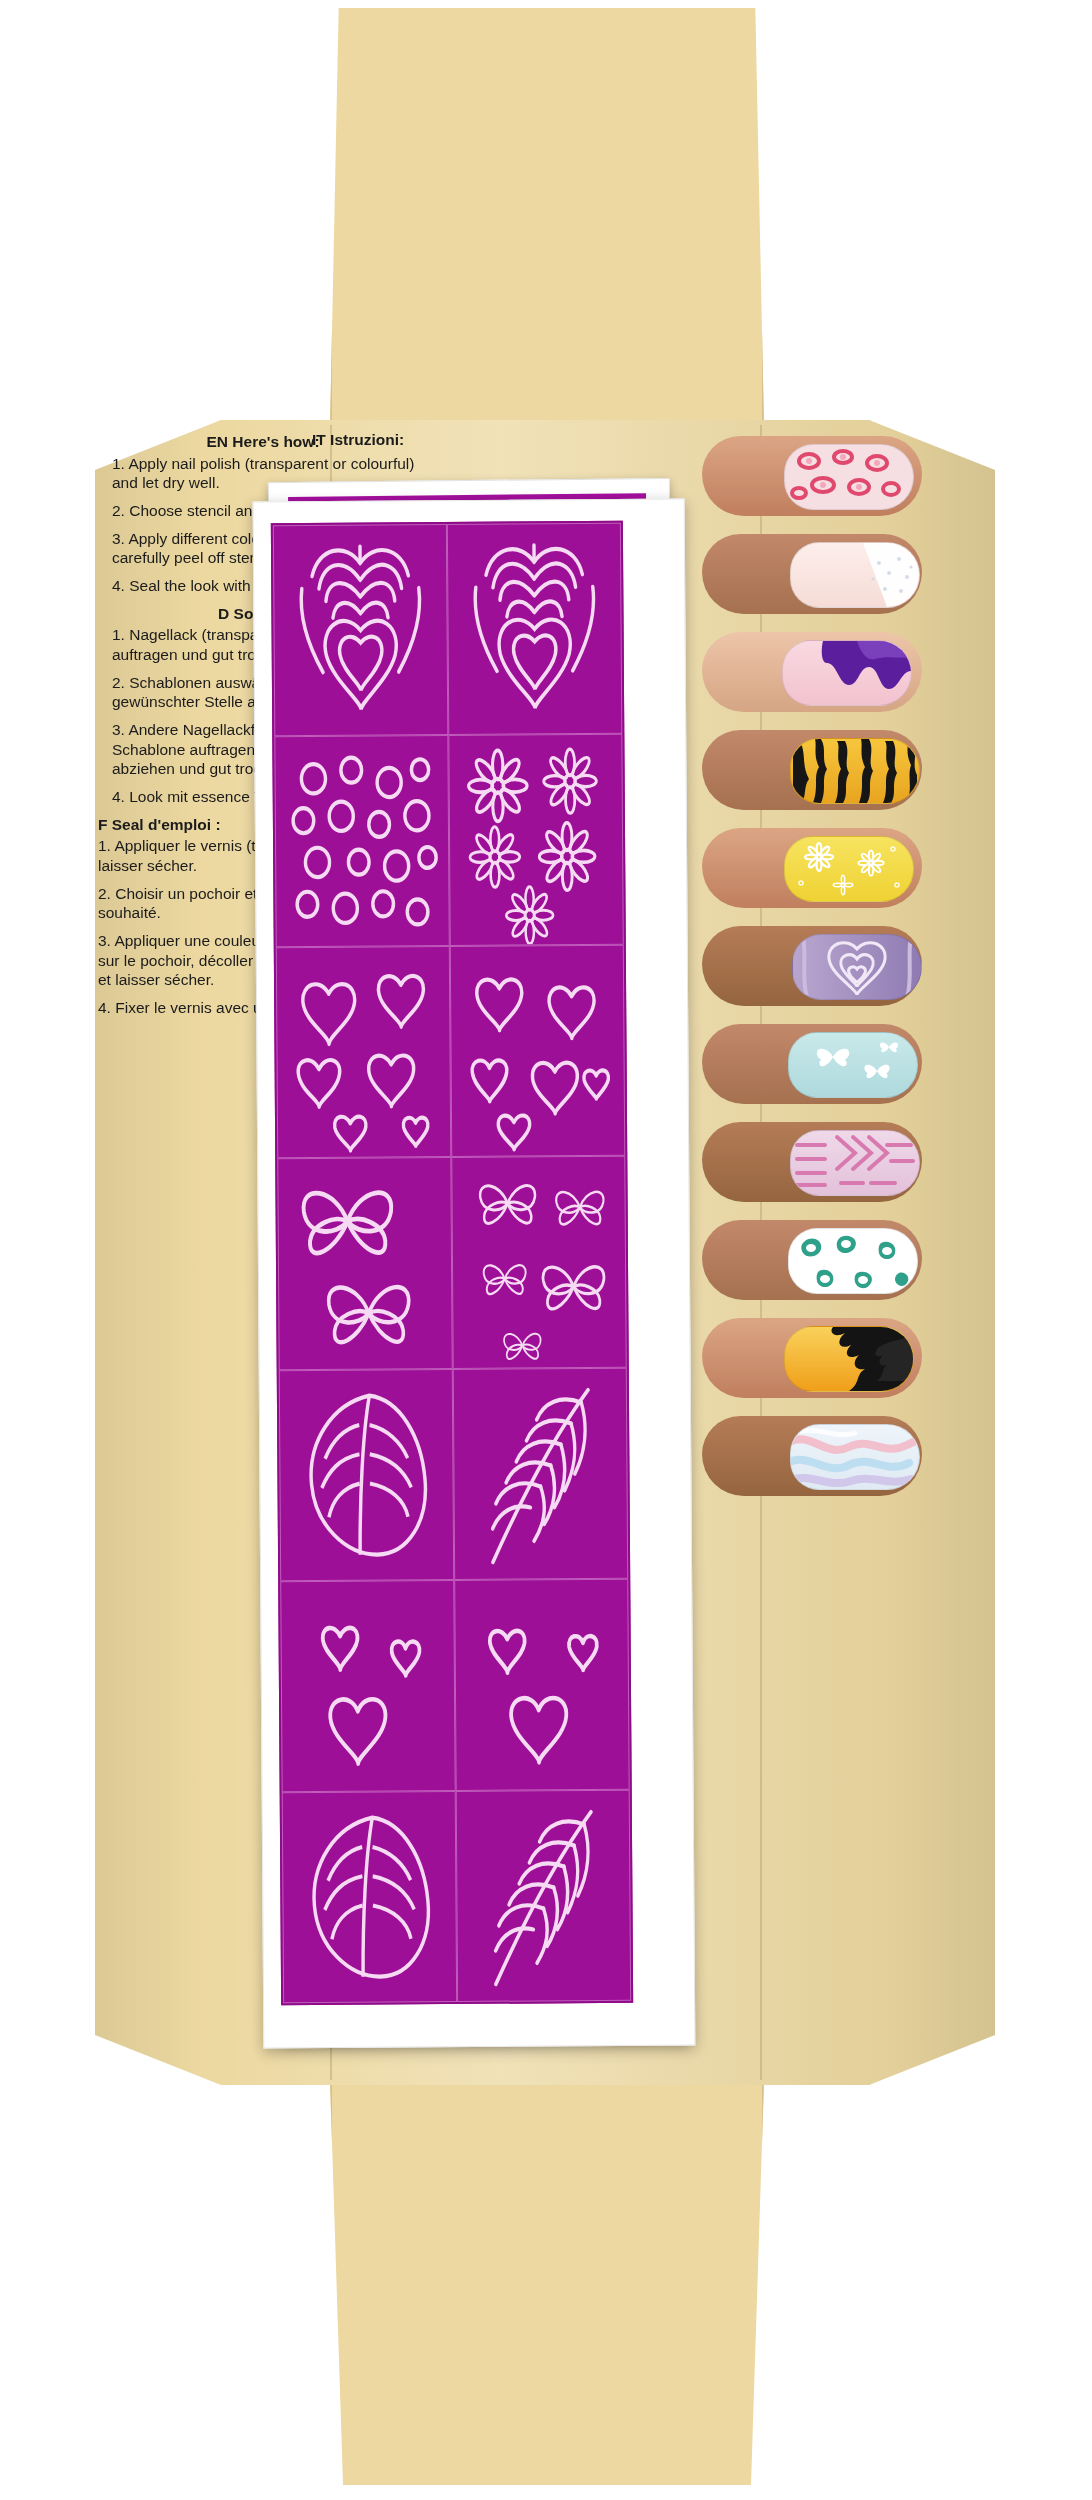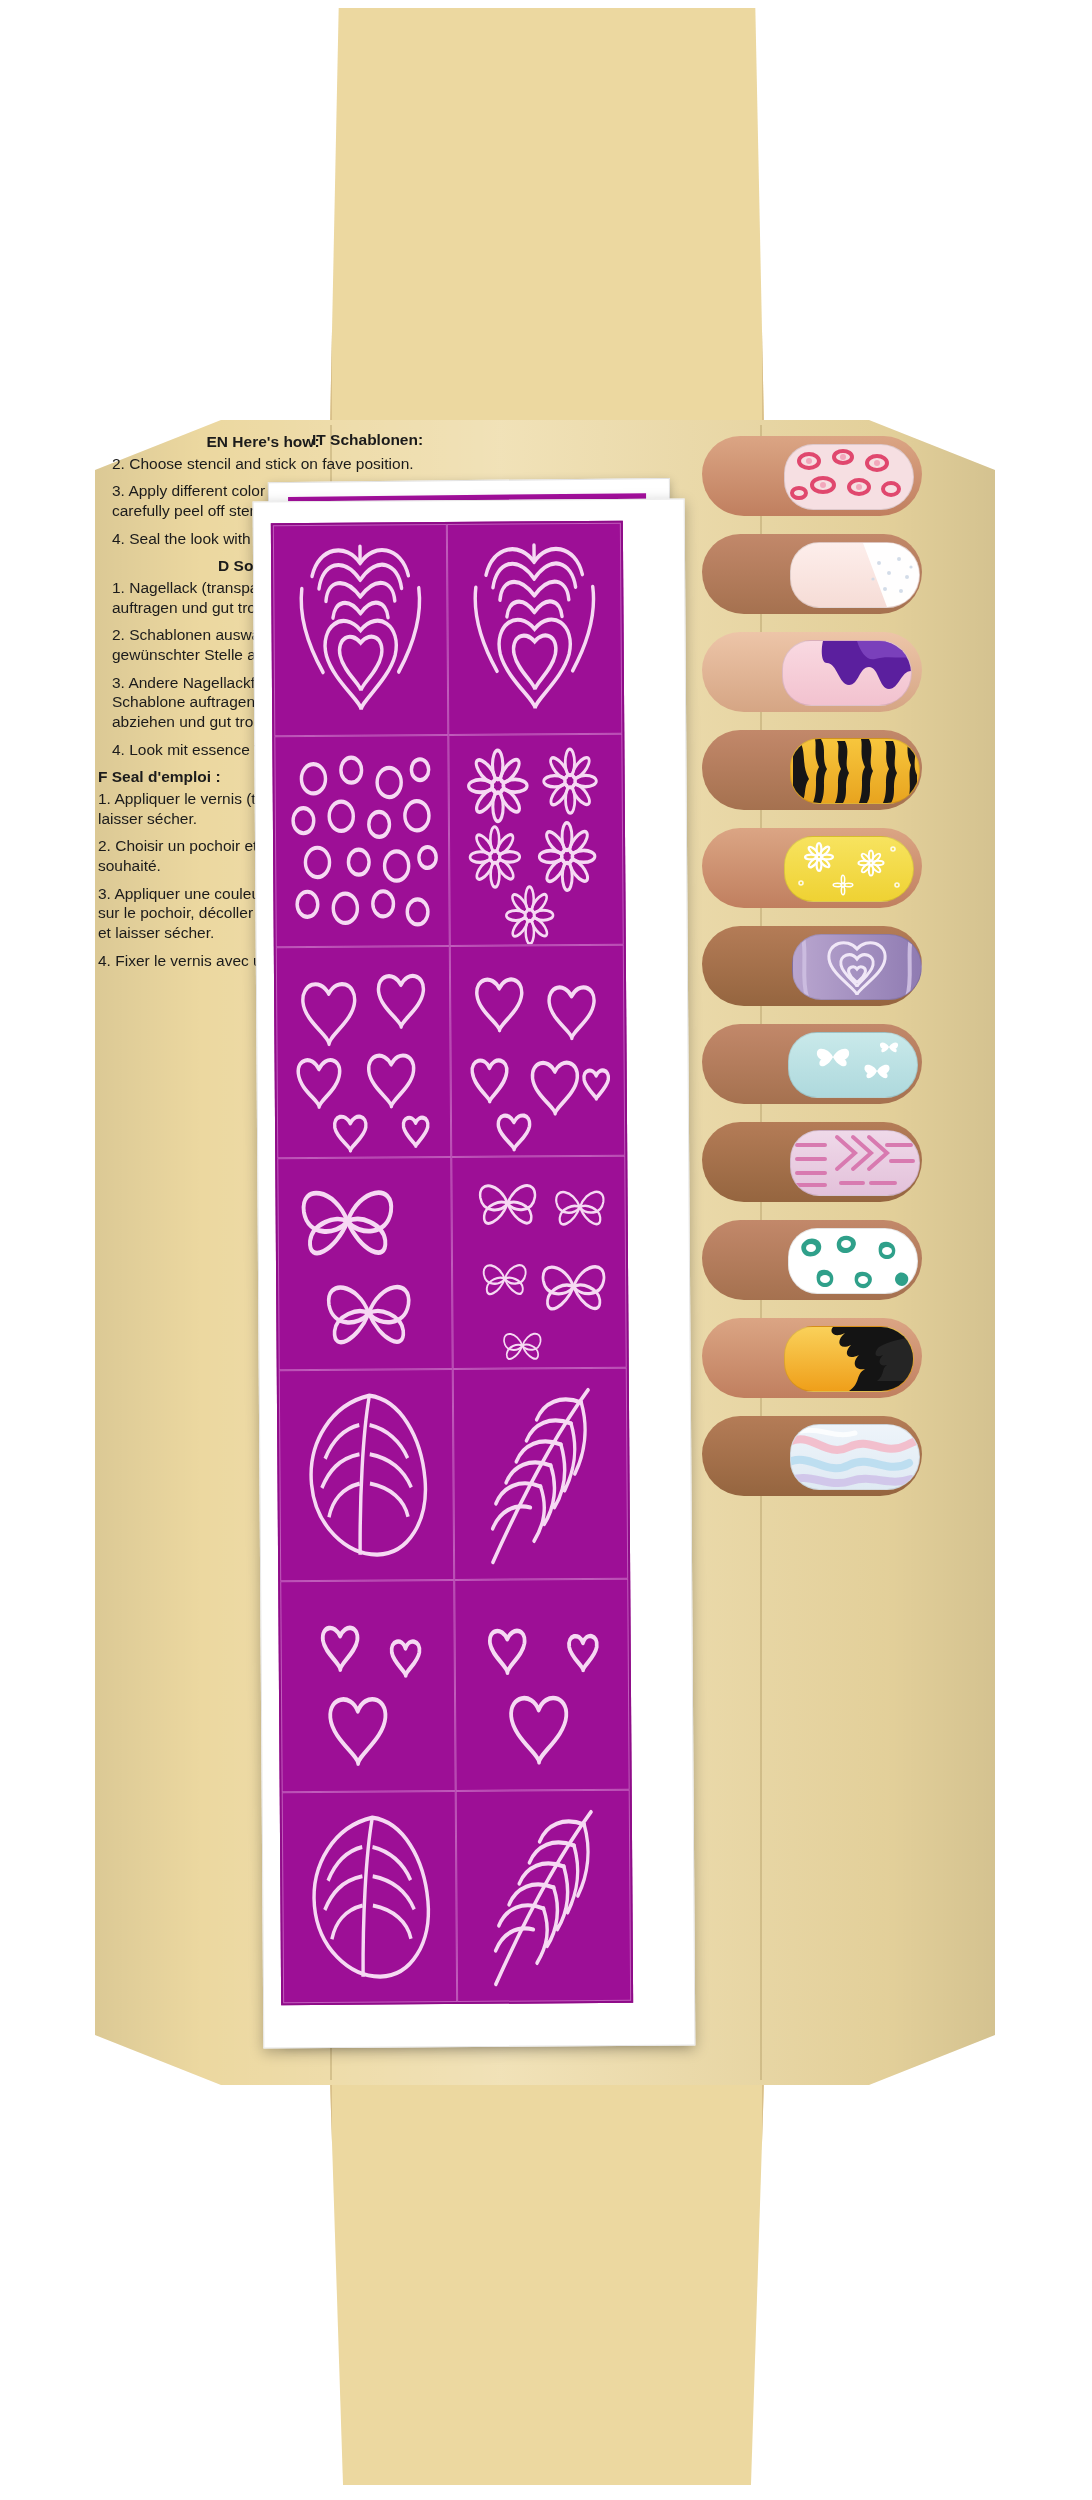--- a/index.html
+++ b/index.html
@@ -104,20 +104,21 @@
 
   <div class="fold" style="left:330px;top:425px;height:1655px;"></div>
   <div class="fold" style="left:760px;top:425px;height:1655px;"></div>
 
   <div id="instructions">
 
     <div class="lang-head center-ish">
       <span class="code">EN</span>
       <span>Here's how:</span>
     </div>
+    <p class="step indent">1. Apply nail polish (transparent or colourful) and let dry well.</p>
     <p class="step indent">2. Choose stencil and stick on fave position.</p>
     <p class="step indent">3. Apply different color on nail and stencil, carefully peel off stencil and let dry.</p>
     <p class="step indent">4. Seal the look with essence top coat.</p>
 
     <div class="lang-head center-ish">
       <span class="code">D</span>
       <span>So geht's:</span>
     </div>
     <p class="step indent">1. Nagellack (transparent oder farbig) auftragen und gut trocknen lassen.</p>
     <p class="step indent">2. Schablonen auswählen und an gewünschter Stelle aufkleben.</p>
@@ -129,21 +130,21 @@
       <span>Seal d'emploi :</span>
     </div>
     <p class="step">1. Appliquer le vernis (transparent ou coloré) et laisser sécher.</p>
     <p class="step">2. Choisir un pochoir et le coller comme souhaité.</p>
     <p class="step">3. Appliquer une couleur différente sur l'ongle et sur le pochoir, décoller délicatement le pochoir et laisser sécher.</p>
     <p class="step">4. Fixer le vernis avec un top coat essence.</p>
   </div>
 
   <div id="instructions-it">
     <span class="code">IT</span>
-    <span>Schablonen:</span>
+    <span>Istruzioni:</span>
   </div>
 
   <div id="sheet-back"></div>
   <div id="sheet-back-purple"></div>
   <div id="sheet-front"></div>
 
   <div id="stencil-grid">
 
     <div class="cell">
       <svg viewBox="0 0 100 100" preserveAspectRatio="none" fill="none" stroke="#f6d9f3" stroke-width="2" stroke-linecap="round">

